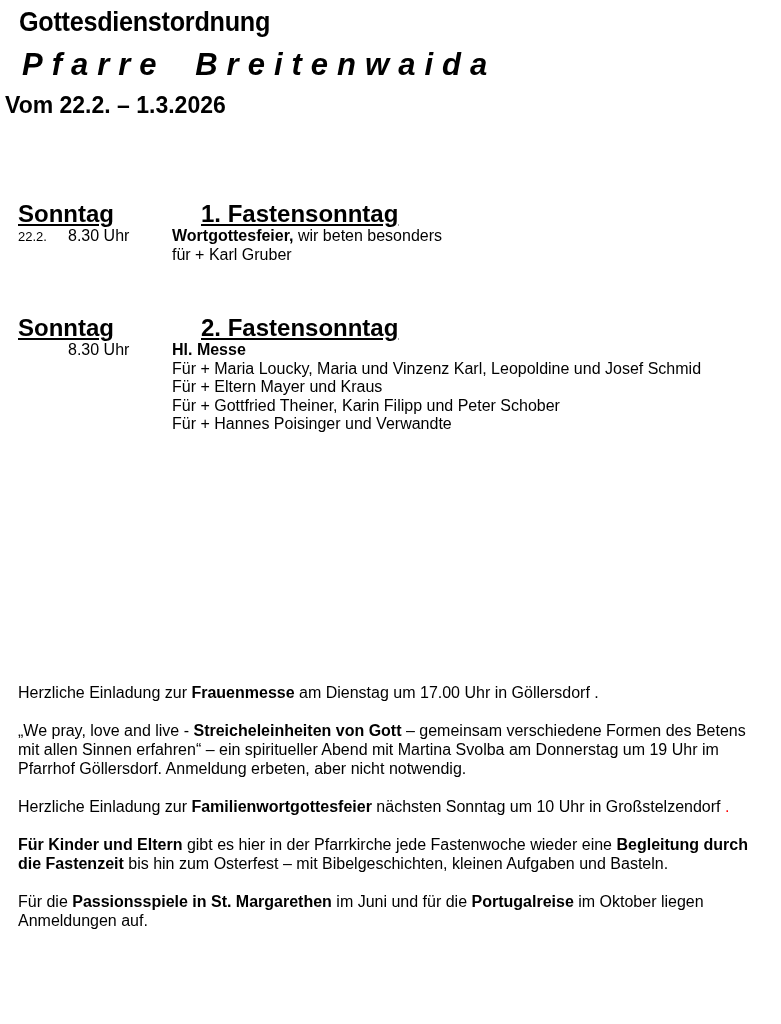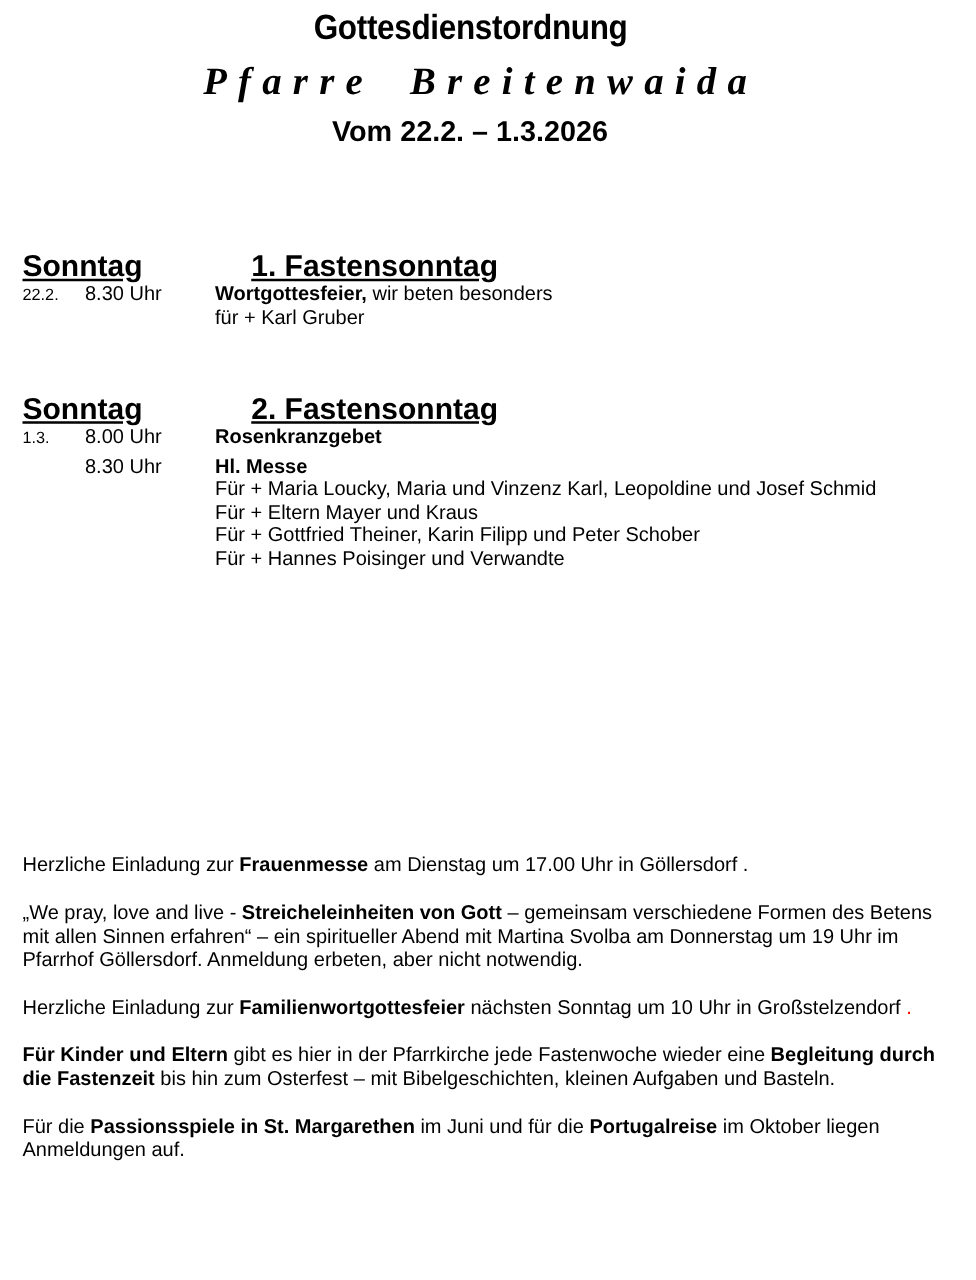--- a/index.html
+++ b/index.html
@@ -6,26 +6,26 @@
   html,body { background:#ffffff; }
   body {
     width:781px; height:1024px;
     font-family:"Liberation Sans","DejaVu Sans",sans-serif;
     color:#000000;
     overflow:hidden;
   }
   .page { position:relative; width:781px; height:1024px; background:#ffffff; }
 
   
-  .h-line { position:absolute; left:17px; width:718px; text-align:center; white-space:nowrap; }
+  .h-line { position:absolute; left:5px; width:718px; text-align:left; white-space:nowrap; }
   .h-title { top:6px; font-size:28px; font-weight:700; line-height:32px; }
   .h-title .narrow { display:inline-block; transform:scaleX(0.90); transform-origin:center; letter-spacing:-0.3px; }
   .h-parish {
     top:44px;
-    font-family:Liberation Serif, serif;
+    font-family:Liberation Sans, sans-serif;
     font-style:italic; font-weight:700;
     font-size:31px; line-height:42px;
     letter-spacing:9px; word-spacing:12px;
     padding-left:17px; 
   }
   .h-vom { top:91px; font-size:23px; font-weight:700; line-height:28px; }
 
   
   .sec { position:absolute; left:18px; width:747px; }
   .sec-head {
@@ -78,27 +78,20 @@
         </div>
     </div>
   </section>
 
   <section class="sec" style="top:317px">
     <div class="sec-head">
       <span class="u">Sonntag</span>
       <span class="u sec-title">2. Fastensonntag</span>
     </div>
     <div class="row">
-      <span class="date">1.3.</span>
-      <span class="time">8.00 Uhr</span>
-      <div class="desc">
-          <div class="line"><span class="b">Rosenkranzgebet</span></div>
-        </div>
-    </div>
-    <div class="row">
       <span class="date"></span>
       <span class="time">8.30 Uhr</span>
       <div class="desc">
           <div class="line"><span class="b">Hl. Messe</span></div>
           <div class="line"><span>Für + Maria Loucky, Maria und Vinzenz Karl, Leopoldine und Josef Schmid</span></div>
           <div class="line"><span>Für + Eltern Mayer und Kraus</span></div>
           <div class="line"><span>Für + Gottfried Theiner, Karin Filipp und Peter Schober</span></div>
           <div class="line"><span>Für + Hannes Poisinger und Verwandte</span></div>
         </div>
     </div>

